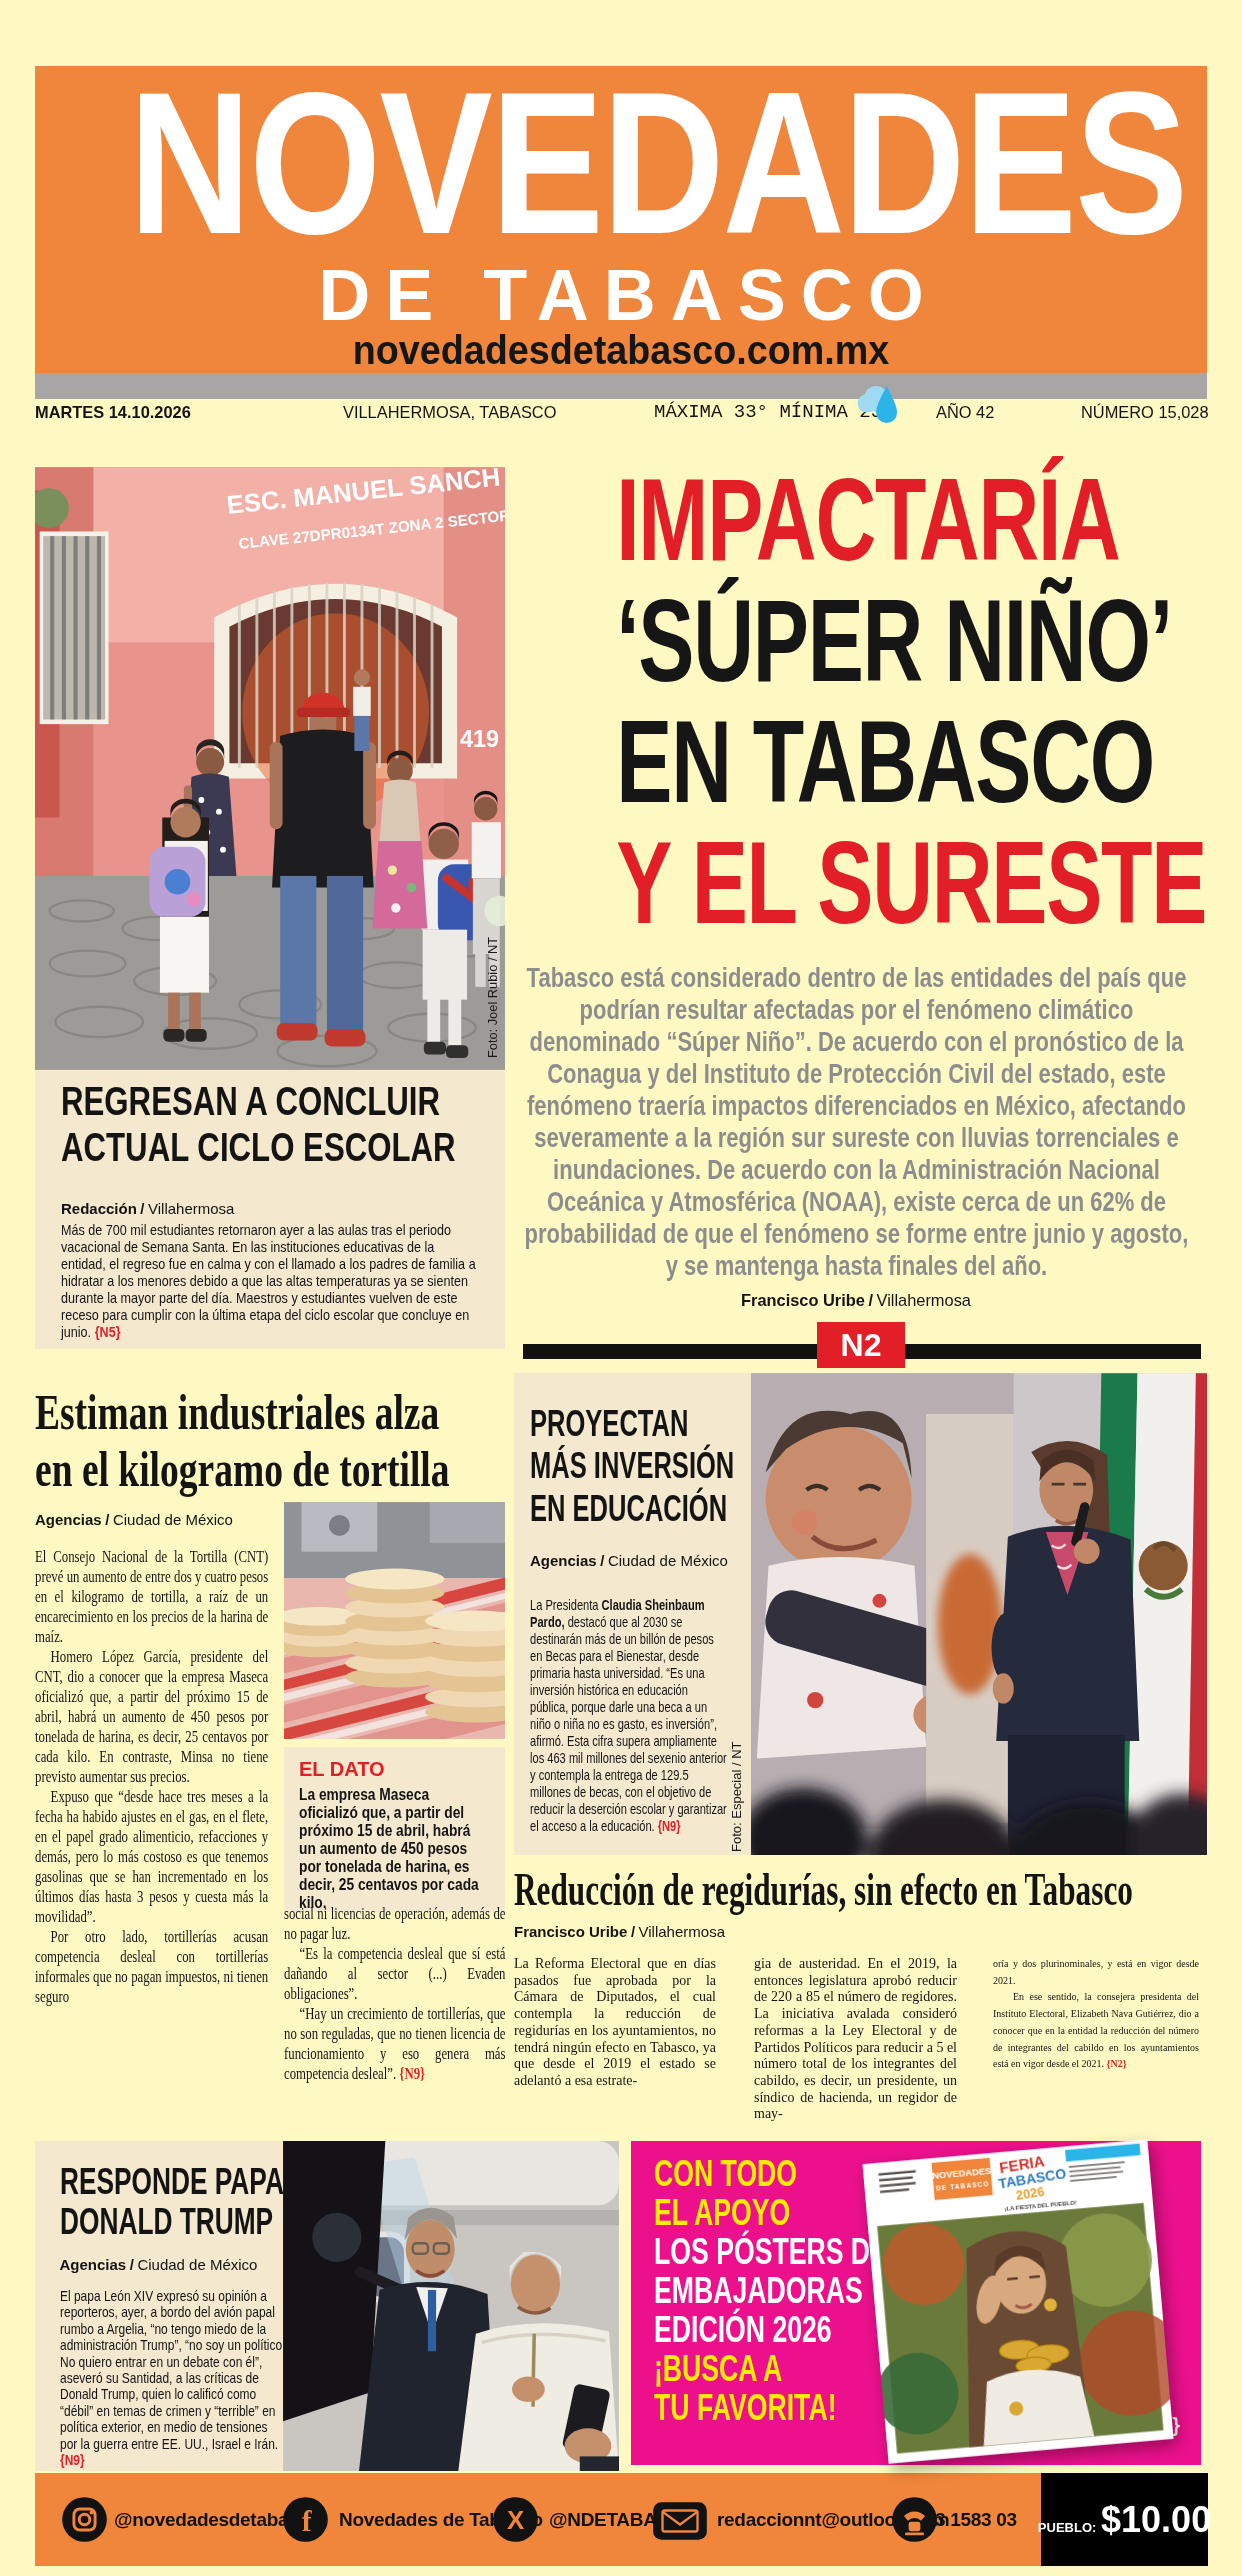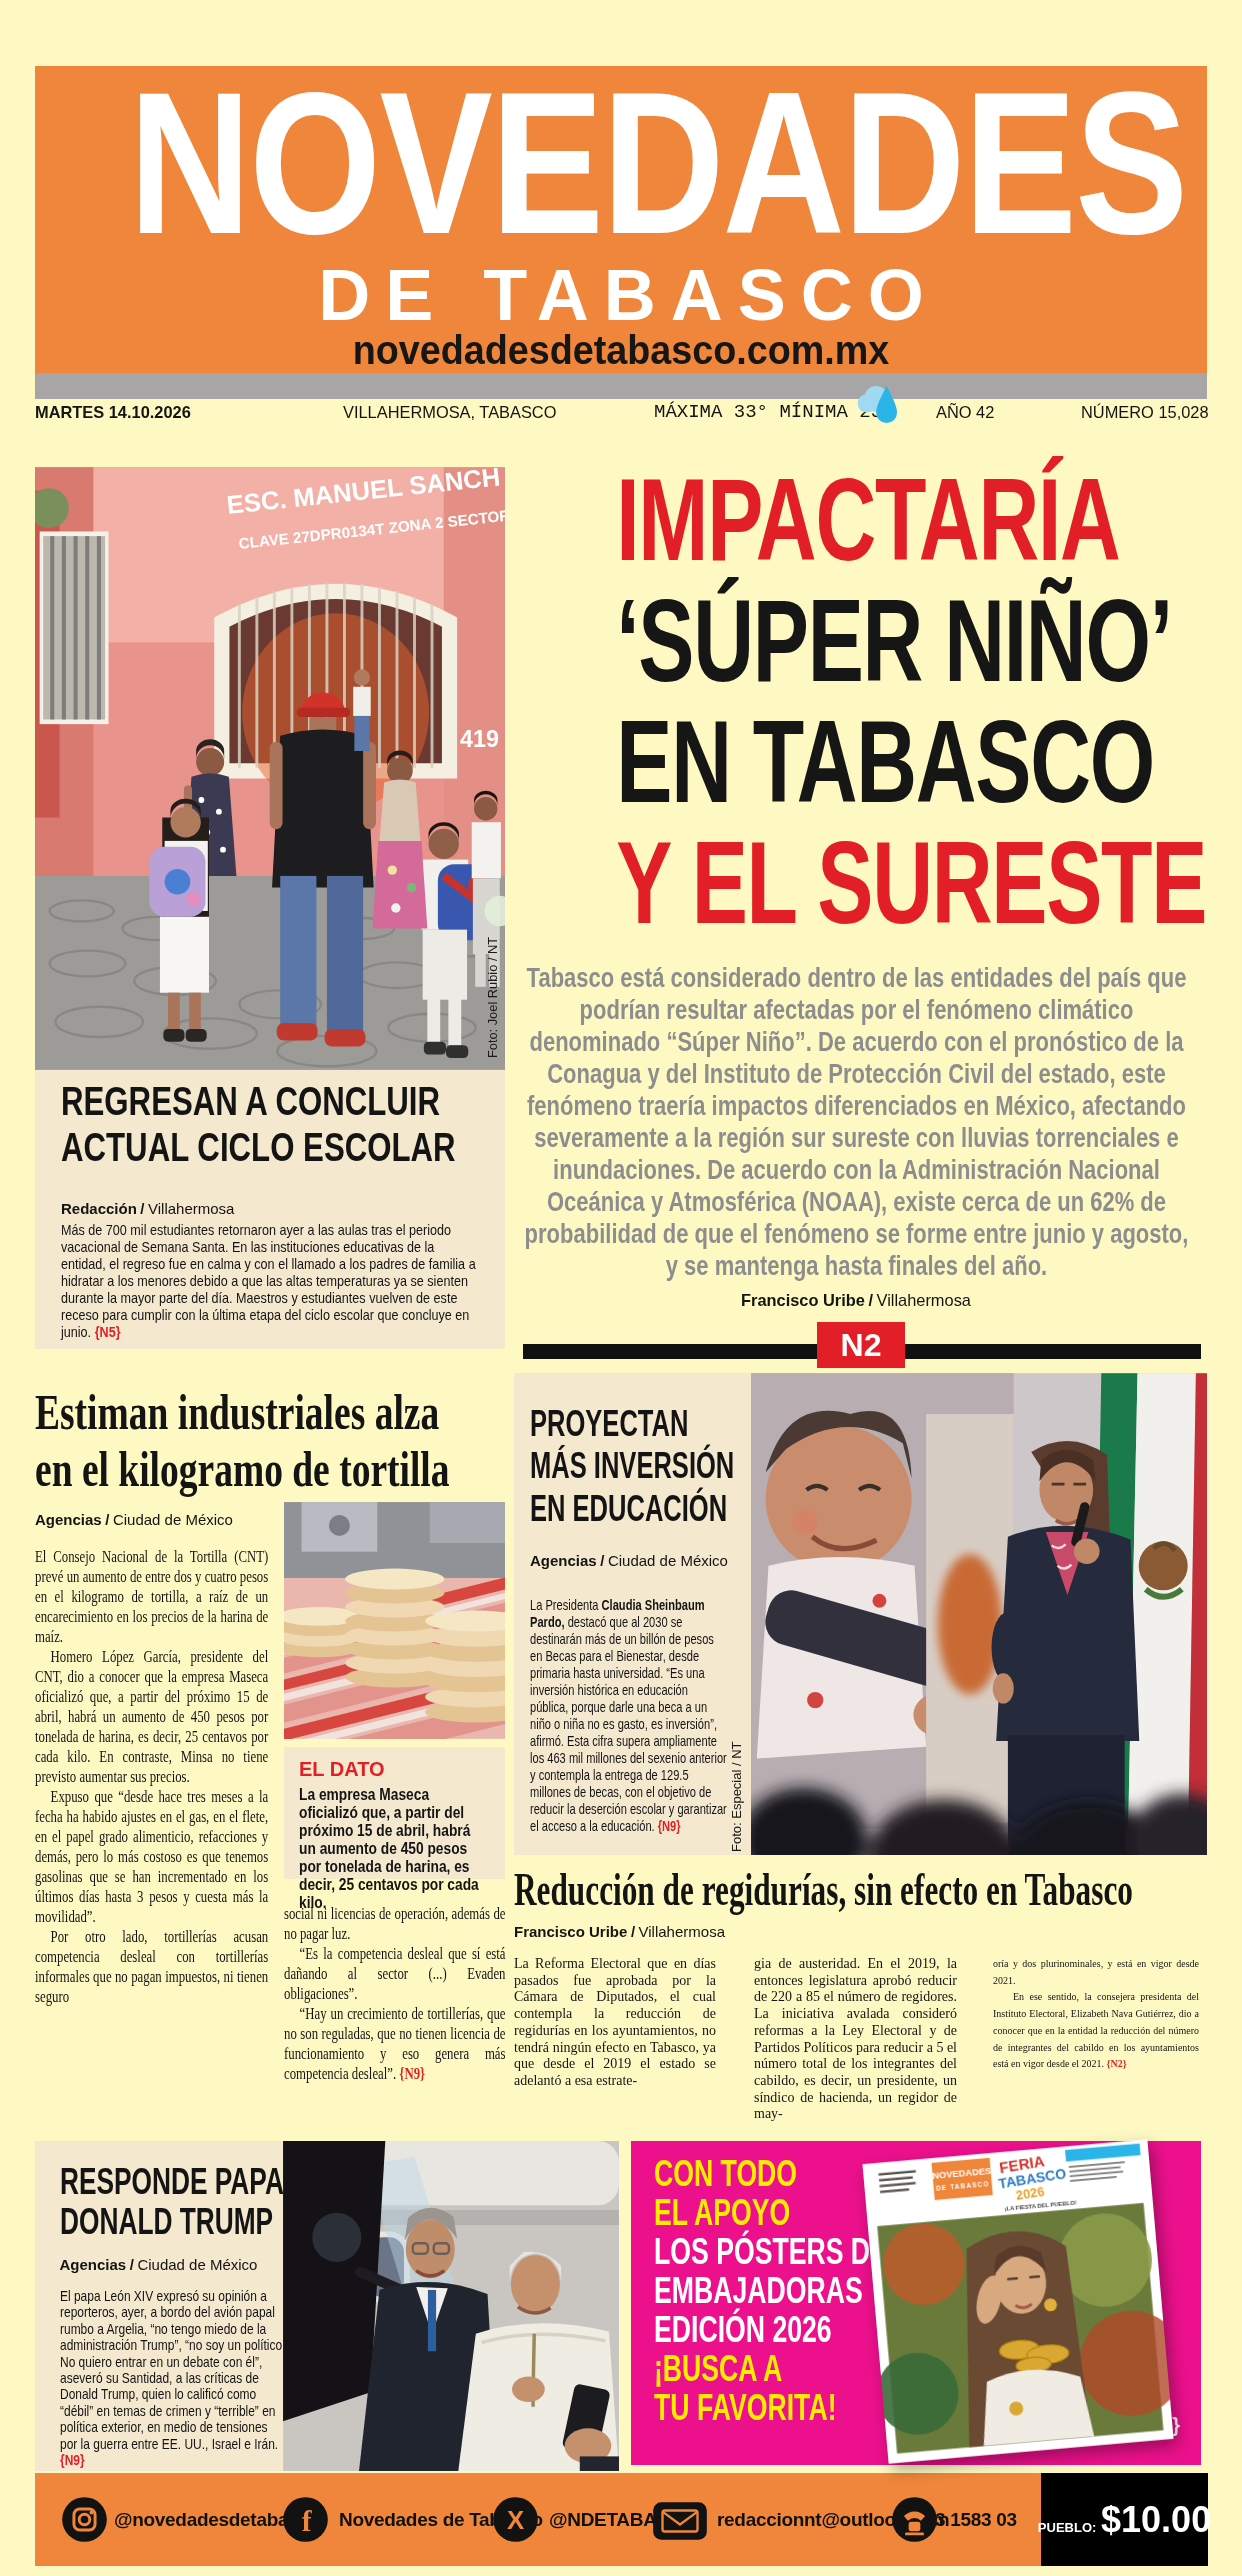--- a/index.html
+++ b/index.html
@@ -268,21 +268,21 @@
       <ellipse cx="330" cy="360" rx="88" ry="18" fill="#E5C493"></ellipse>
         <ellipse cx="330" cy="334" rx="88" ry="18" fill="#F0D9B2"></ellipse>
       <ellipse cx="330" cy="308" rx="88" ry="18" fill="#E5C493"></ellipse>
         <ellipse cx="330" cy="282" rx="88" ry="18" fill="#F0D9B2"></ellipse>
       <ellipse cx="330" cy="256" rx="88" ry="18" fill="#E5C493"></ellipse>
         <ellipse cx="330" cy="230" rx="88" ry="18" fill="#F0D9B2"></ellipse>
       <ellipse cx="330" cy="204" rx="88" ry="18" fill="#F5E6C4"></ellipse>
     </g>
   </svg>
 
-  <div class="abs beige" style="left:284px;top:1747px;width:221px;height:132px;">
+  <div class="abs beige" style="left:284px;top:1747px;width:221px;height:165px;">
     <div class="abs" style="left:15px;top:10.5px;font-size:20px;font-weight:bold;color:#E21F26;">EL DATO</div>
     <div class="abs" style="left:15px;top:39px;width:222px;font-size:16px;line-height:18px;font-weight:bold;transform:scaleX(0.86);transform-origin:0 0;">
       <span>La empresa Maseca oficializó que, a partir del próximo 15 de abril, habrá un aumento de 450 pesos por tonelada de harina, es decir, 25 centavos por cada kilo.</span>
     </div>
   </div>
 
   <div class="abs" style="left:284px;top:1904px;width:221px;">
     <div class="serif just" style="width:284px;transform:scaleX(0.78);transform-origin:0 0;font-size:16.4px;line-height:20px;">
       <p>social ni licencias de operación, además de no pagar luz.</p>
       <p class="ind">“Es la competencia desleal que sí está dañando al sector (...) Evaden obligaciones”.</p>

